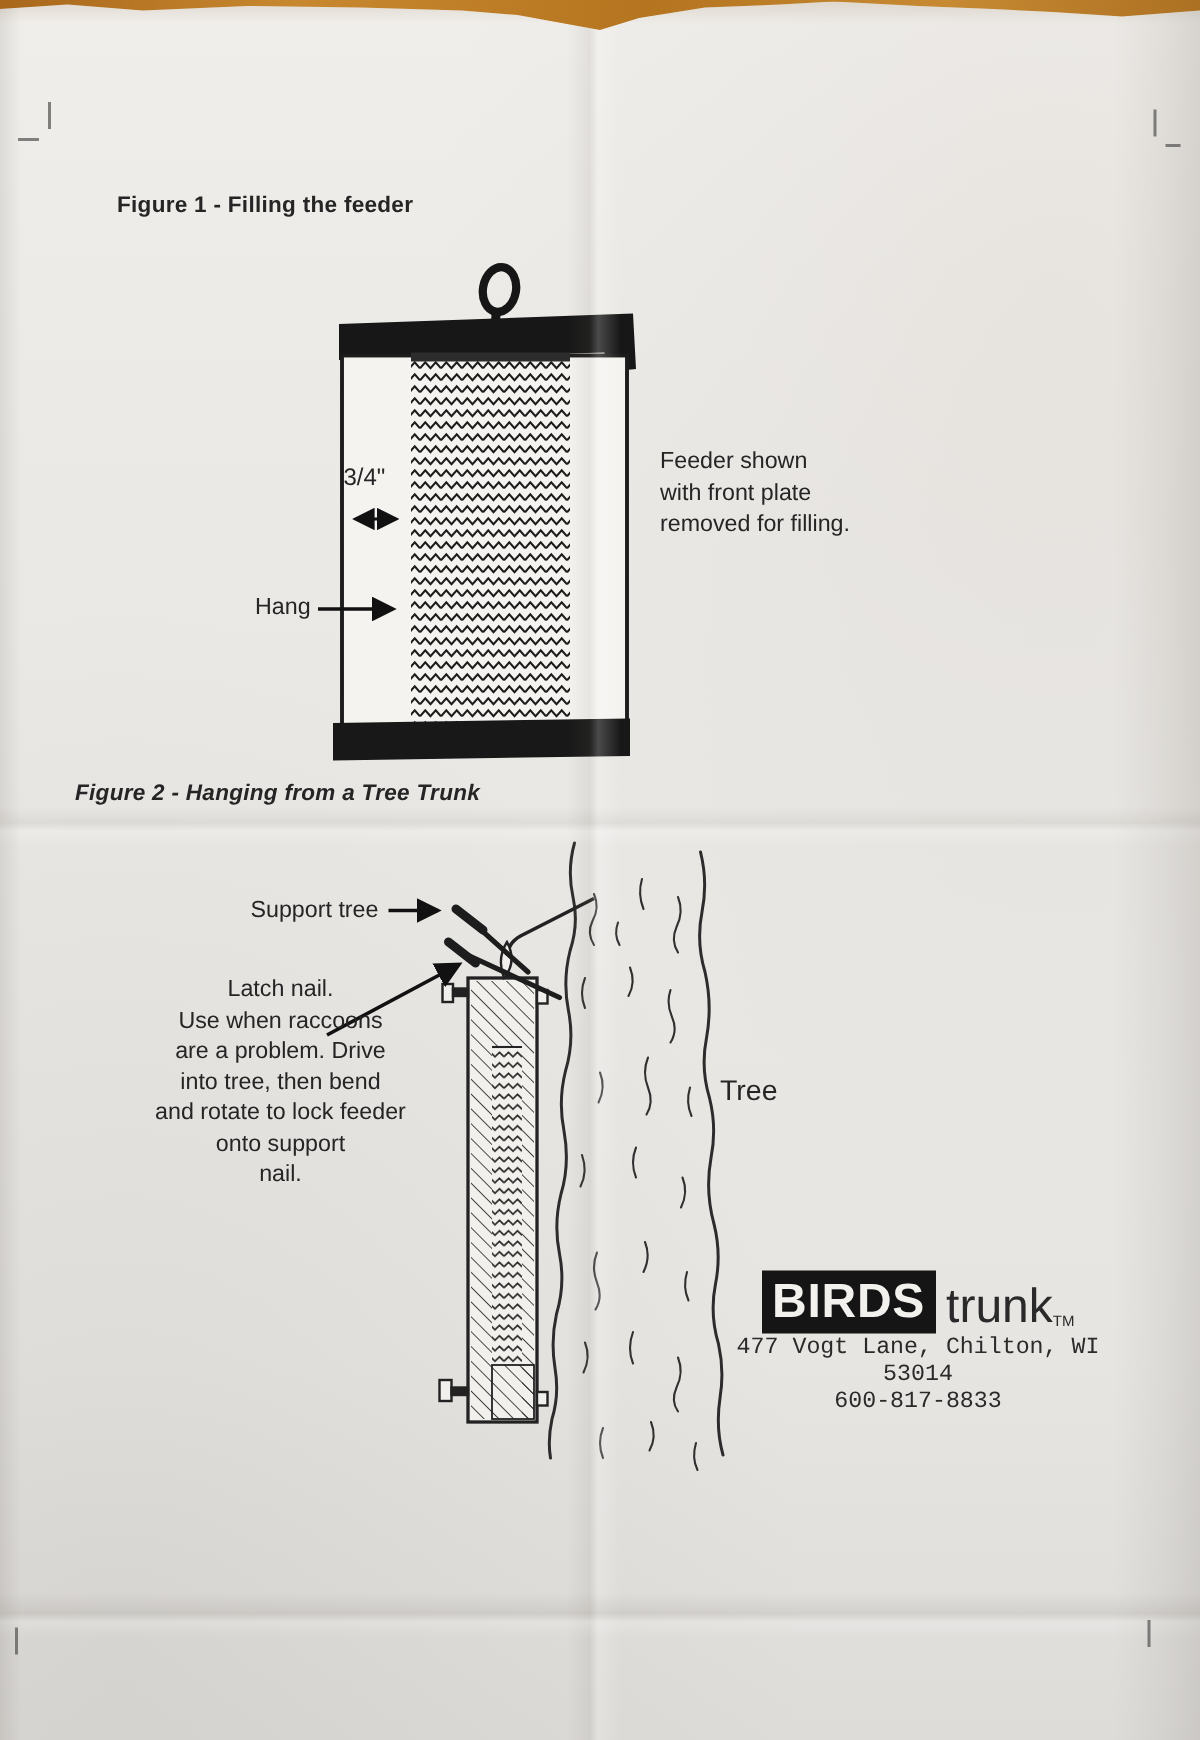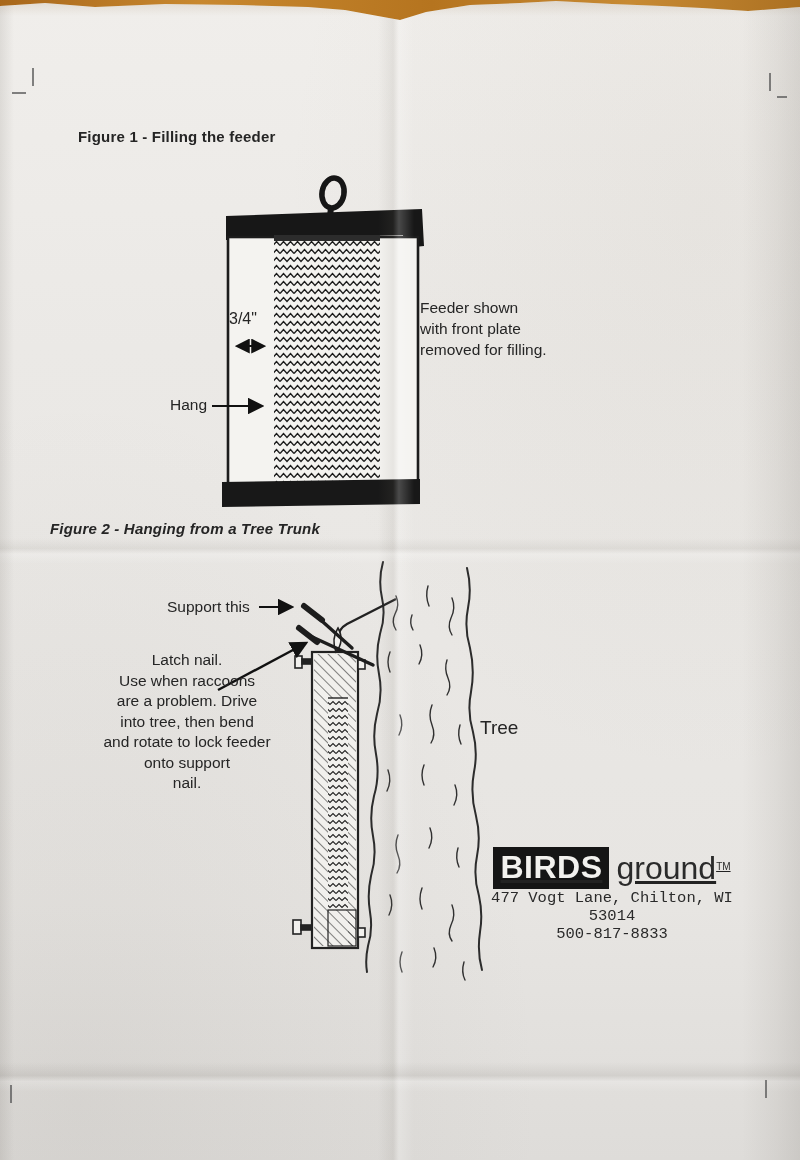--- a/index.html
+++ b/index.html
@@ -27,21 +27,21 @@
     background:linear-gradient(to right,rgba(110,105,98,0.14),rgba(110,105,98,0));}
   
   .regmark{position:absolute;background:#5a5a5a;opacity:.75;z-index:50;}
   
   .txt{position:absolute;color:#252525;white-space:pre-line;z-index:10;}
   .fig-title{font-weight:bold;font-size:15px;letter-spacing:.2px;}
   .italic{font-style:italic;}
   .svg-layer{position:absolute;z-index:9;}
   
   .brand{position:absolute;left:487px;top:847px;width:250px;text-align:center;z-index:10;color:#222;}
-  .brand-row{display:flex;align-items:center;justify-content:center;text-decoration:underline;}
+  .brand-row{display:flex;align-items:flex-end;justify-content:center;}
   .brand-box{background:#151515;color:#f2f1ee;font-weight:bold;font-size:32px;
     padding:1px 7px 3px 7px;letter-spacing:.5px;line-height:38px;}
   .brand-choice{font-size:32px;color:#2a2a2a;margin-left:7px;line-height:38px;}
   .brand-tm{font-size:10px;vertical-align:top;position:relative;top:-2px;color:#2a2a2a;}
   .brand-tagline{font-weight:bold;font-size:13px;margin-top:2px;color:#2a2a2a;}
   .brand-line{font-size:15.5px;line-height:18px;color:#2a2a2a;font-family:Liberation Mono, monospace;}
 </style>
 </head>
 <body>
 
@@ -76,21 +76,21 @@
 
       <polygon points="222,482 420,479 420,504 222,507" fill="#181818"></polygon>
 
       <line x1="237" y1="346" x2="264" y2="346" stroke="#111" stroke-width="2" marker-start="url(#ah)" marker-end="url(#ah)"></line>
 
       <line x1="212" y1="406" x2="262" y2="406" stroke="#111" stroke-width="2.2" marker-end="url(#ah)"></line>
     </svg>
 
     <div class="txt" style="left:229px;top:310px;font-size:16px;">3/4"</div>
     <div class="txt" style="left:170px;top:396px;font-size:15.5px;">Hang</div>
-    <div class="txt" style="left:420px;top:297px;font-size:15.5px;line-height:21px;">Feeder shown
+    <div class="txt" style="left:440px;top:297px;font-size:15.5px;line-height:21px;">Feeder shown
 with front plate
 removed for filling.</div>
 
     <div class="txt fig-title italic" style="left:50px;top:520px;">Figure 2 - Hanging from a Tree Trunk</div>
 
 
     <svg class="svg-layer" style="left:55px;top:550px;width:440px;height:465px;" viewBox="55 550 440 465">
       <defs>
         <pattern id="hatchA" width="7" height="7" patternUnits="userSpaceOnUse" patternTransform="rotate(-45)">
           <line x1="0" y1="0" x2="0" y2="7" stroke="#222" stroke-width="1.1"></line>
@@ -159,38 +159,38 @@
 
       <g stroke="#1d1d1d" stroke-linecap="round">
         <line x1="299" y1="628" x2="317" y2="642" stroke-width="6"></line>
         <line x1="308" y1="635" x2="373" y2="665" stroke-width="3.4"></line>
       </g>
 
       <line x1="259" y1="607" x2="292" y2="607" stroke="#111" stroke-width="2.2" marker-end="url(#ah)"></line>
       <line x1="218" y1="690" x2="306" y2="643" stroke="#111" stroke-width="2.4" marker-end="url(#ah)"></line>
     </svg>
 
-    <div class="txt" style="left:167px;top:598px;font-size:15.5px;">Support this</div>
+    <div class="txt" style="left:167px;top:598px;font-size:15.5px;">Support tree</div>
     <div class="txt" style="left:72px;top:650px;width:230px;text-align:center;font-size:15.5px;line-height:20.5px;">Latch nail.
 Use when raccoons
 are a problem. Drive
 into tree, then bend
 and rotate to lock feeder
 onto support
 nail.</div>
     <div class="txt" style="left:480px;top:717px;font-size:19px;">Tree</div>
 
     <div class="brand">
       <div class="brand-row">
         <span class="brand-box">BIRDS</span>
-        <span class="brand-choice">ground</span>
+        <span class="brand-choice">trunk</span>
         <sup class="brand-tm">TM</sup>
       </div>
       <div class="brand-line">477 Vogt Lane, Chilton, WI 53014</div>
-      <div class="brand-line">500-817-8833</div>
+      <div class="brand-line">600-817-8833</div>
     </div>
 
     <div class="crease crease-v"></div>
     <div class="crease crease-h1"></div>
     <div class="crease crease-h2"></div>
     <div class="crease curl-right"></div>
     <div class="crease curl-left"></div>
 
     <div class="regmark" style="left:32px;top:68px;width:2px;height:18px;"></div>
     <div class="regmark" style="left:12px;top:92px;width:14px;height:2px;"></div>

